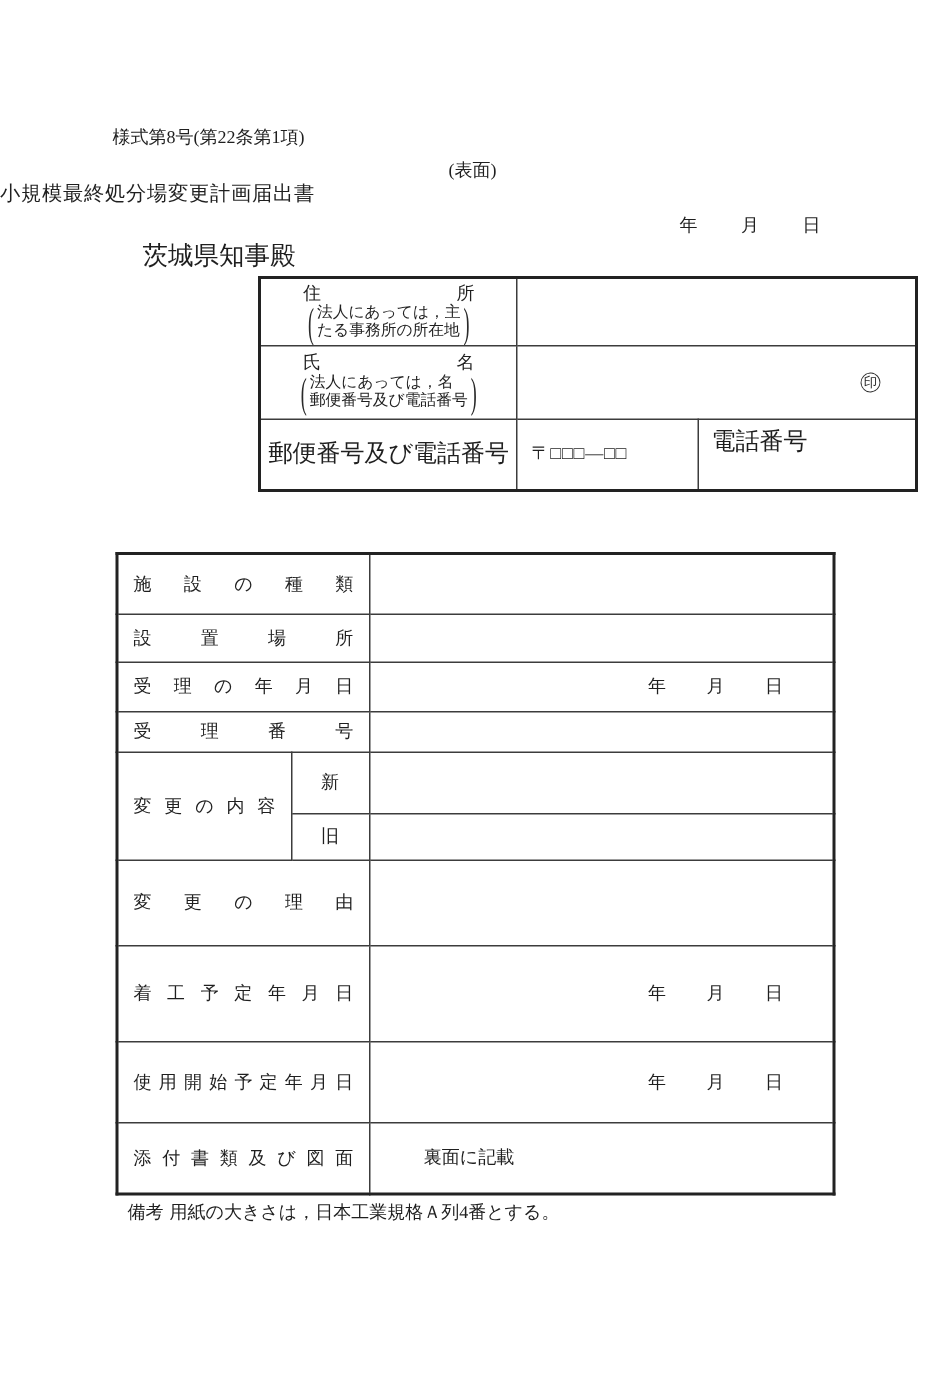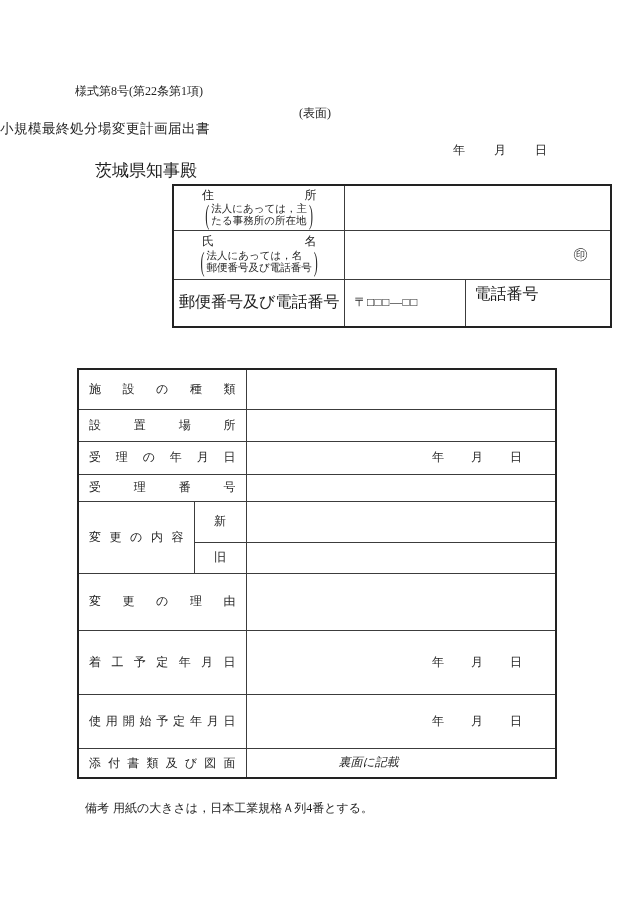--- a/index.html
+++ b/index.html
@@ -30,21 +30,21 @@
   .seal-cell-inner{display:flex;justify-content:flex-end;align-items:center;height:100%;padding-right:22px;box-sizing:border-box;}
   .seal{font-size:15px;color:#2a2a2a;}
 
   .contact-label{box-sizing:border-box;width:100%;padding:0 5px;white-space:nowrap;font-size:16px;text-align:right;}
   .postal-cell-inner{padding-left:9px;font-size:12px;letter-spacing:0.5px;white-space:nowrap;}
   .phone-cell{vertical-align:top;}
   .phone-cell-inner{padding:4px 8px;font-size:16px;}
 
   .center-cell{text-align:center;}
   .date-flex{display:flex;justify-content:flex-end;align-items:center;gap:27px;padding-right:33px;}
-  .attach-value{padding-left:92px;font-style:italic;}
+  .attach-value{padding-left:36px;}
 </style>
 </head>
 <body>
 
 <div class="page">
 
   <div class="abs form-number">様式第8号(第22条第1項)</div>
   <div class="abs side-label">(表面)</div>
   <div class="abs doc-title">小規模最終処分場変更計画届出書</div>
 
@@ -184,21 +184,21 @@
           <div class="jlabel">使用開始予定年月日</div>
         </td>
         <td>
           <div class="date-flex">
             <span>年</span>
             <span>月</span>
             <span>日</span>
           </div>
         </td>
       </tr>
-      <tr style="height:30px">
+      <tr style="height:48px">
         <td colspan="2">
           <div class="jlabel">添付書類及び図面</div>
         </td>
         <td>
           <div class="attach-value">裏面に記載</div>
         </td>
       </tr>
     </tbody>
   </table>
 

